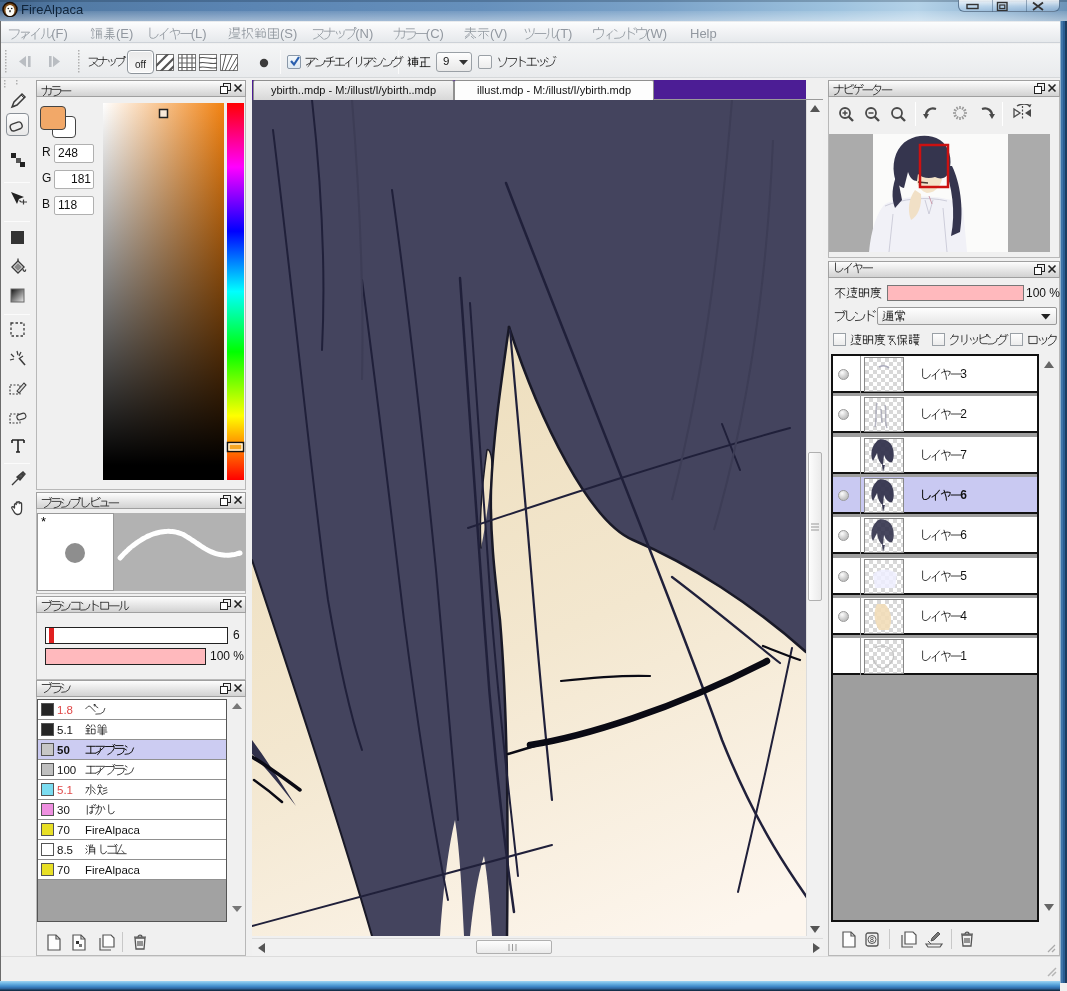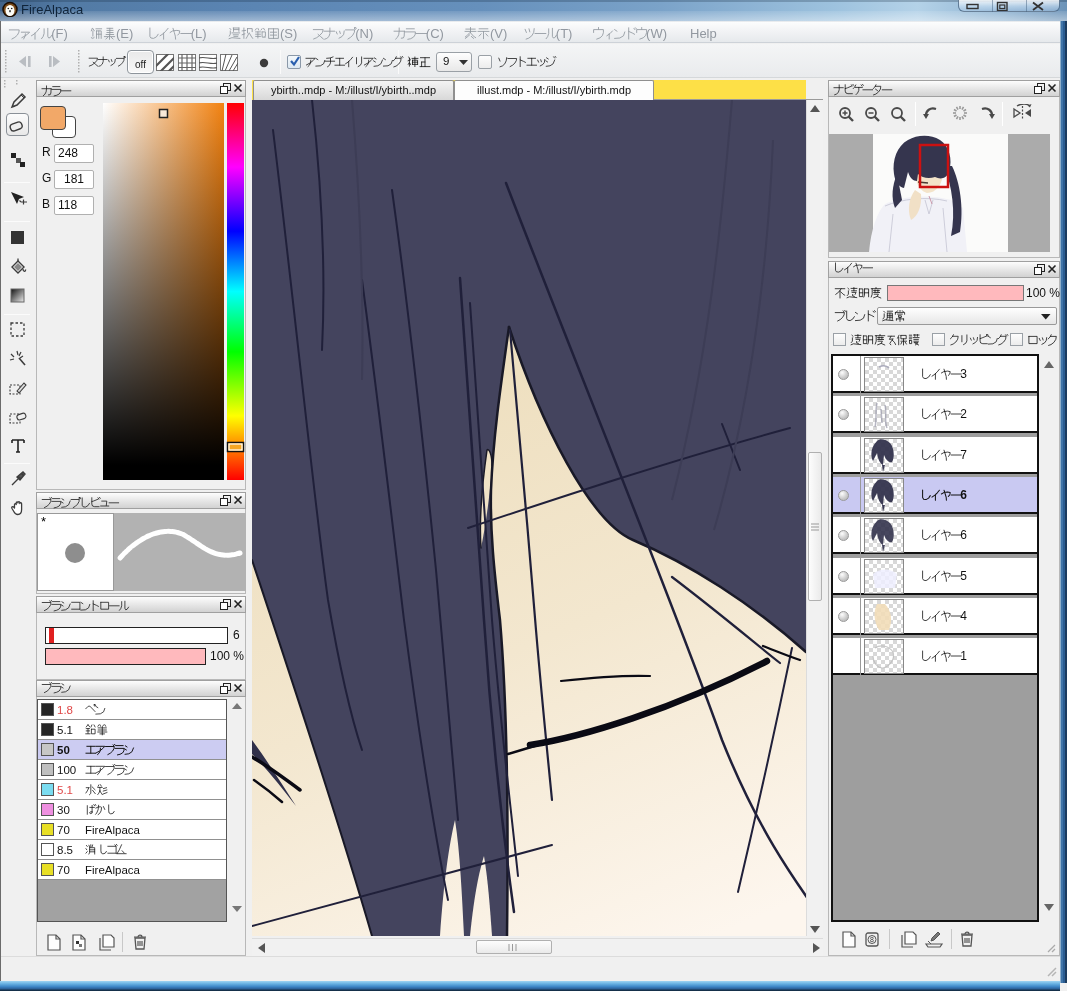--- a/index.html
+++ b/index.html
@@ -11,21 +11,21 @@
 #titlebar .topline{position:absolute;left:0;top:0;width:1067px;height:2px;background:rgba(20,40,60,.25)}
 #menubar{left:0;top:21px;width:1060px;height:22px;background:linear-gradient(180deg,#fcfdfd 0%,#f2f3f5 45%,#e6e9ec 100%);border-top:1px solid #e8ebee;border-bottom:1px solid #cdd2d8}
 #toolbar{left:0;top:44px;width:1060px;height:34px;background:linear-gradient(180deg,#f4f5f6,#e9ebed);border-bottom:1px solid #d5d8da}
 #statusbar{left:0;top:956px;width:1060px;height:25px;background:#f0f0f0;border-top:1px solid #dcdcdc}
 #borderR{left:1060px;top:21px;width:7px;height:962px;background:linear-gradient(90deg,#8fb0cc 0%,#8fb0cc 14%,#3f74a8 15%,#3f74a8 45%,#2b5d92 46%,#2b5d92 75%,#1b3c60 76%,#1b3c60 100%)}
 #borderB{left:0;top:981px;width:1060px;height:10px;background:linear-gradient(180deg,#9fd4f2 0%,#6db4e4 25%,#3f88c8 55%,#2e66a0 75%,#173450 92%,#112840 100%)}
 #edgeL{left:0;top:21px;width:1px;height:962px;background:#6b6b6b}
 
 #lstrip{left:1px;top:78px;width:33px;height:878px;background:#f0f0f0}
 
-#tabbar{left:252px;top:80px;width:554px;height:20px;background:#fde047}
+#tabbar{left:252px;top:80px;width:554px;height:20px;background:#4c1d95}
 .tab{position:absolute;top:0;height:20px;border:1px solid #8f8f8f;border-bottom:none;font-size:11px;color:#111;text-align:center;line-height:19px;border-radius:2px 2px 0 0}
 #canvasbox{left:252px;top:100px;width:554px;height:836px;background:#efe0c2;overflow:hidden}
 
 #navpanel{left:828px;top:80px;width:232px;height:178px;background:#f0f0f0}
 #laypanel{left:828px;top:258px;width:232px;height:698px;background:#f0f0f0}
 .circ{position:absolute;width:11px;height:11px;border-radius:50%;background:radial-gradient(circle at 35% 30%,#fdfdfd,#c9c9c9 60%,#b2b2b2);border:1px solid #9a9a9a}
 </style></head>
 <body>
 <div class="abs" id="titlebar">
     <div class="topline"></div>
@@ -147,21 +147,21 @@
     </svg></div>
 <div style="position: absolute; left: 42px; top: 146px; width: 11px; height: 15px; pointer-events: none; z-index: 30;"><svg width="11" height="15">
       <text x="0.0" y="10.3" font-size="12px" font-family="Liberation Sans,sans-serif" fill="#111" xml:space="preserve">R</text>
     </svg></div>
 <div style="position: absolute; left: 58px; top: 147px; width: 23px; height: 15px; pointer-events: none; z-index: 30;"><svg width="23" height="15">
       <text x="0.0" y="10.3" font-size="12px" font-family="Liberation Sans,sans-serif" fill="#111" xml:space="preserve">248</text>
     </svg></div>
 <div style="position: absolute; left: 42px; top: 172px; width: 12px; height: 15px; pointer-events: none; z-index: 30;"><svg width="12" height="15">
       <text x="0.0" y="10.3" font-size="12px" font-family="Liberation Sans,sans-serif" fill="#111" xml:space="preserve">G</text>
     </svg></div>
-<div style="position: absolute; left: 64px; top: 173px; width: 23px; height: 15px; pointer-events: none; z-index: 30;"><svg width="23" height="15">
+<div style="position: absolute; left: 71px; top: 173px; width: 23px; height: 15px; pointer-events: none; z-index: 30;"><svg width="23" height="15">
       <text x="0.0" y="10.3" font-size="12px" font-family="Liberation Sans,sans-serif" fill="#111" xml:space="preserve">181</text>
     </svg></div>
 <div style="position: absolute; left: 42px; top: 198px; width: 11px; height: 15px; pointer-events: none; z-index: 30;"><svg width="11" height="15">
       <text x="0.0" y="10.3" font-size="12px" font-family="Liberation Sans,sans-serif" fill="#111" xml:space="preserve">B</text>
     </svg></div>
 <div style="position: absolute; left: 58px; top: 199px; width: 23px; height: 15px; pointer-events: none; z-index: 30;"><svg width="23" height="15">
       <text x="0.0" y="10.3" font-size="12px" font-family="Liberation Sans,sans-serif" fill="#111" xml:space="preserve">118</text>
     </svg></div>
 <div style="position: absolute; left: 41px; top: 497px; width: 79px; height: 15px; pointer-events: none; z-index: 30;"><svg width="79" height="15">
       <path d="M1.2 2.5 L9.9 2.5 L9.7 4.6 L8.3 7.1 L6.0 9.2 L3.4 10.6M8.7 0.8 L9.7 2.0M10.1 0.2 L11.0 1.4" fill="none" stroke="#111" stroke-width="0.76" stroke-linecap="round" stroke-linejoin="round"></path>

